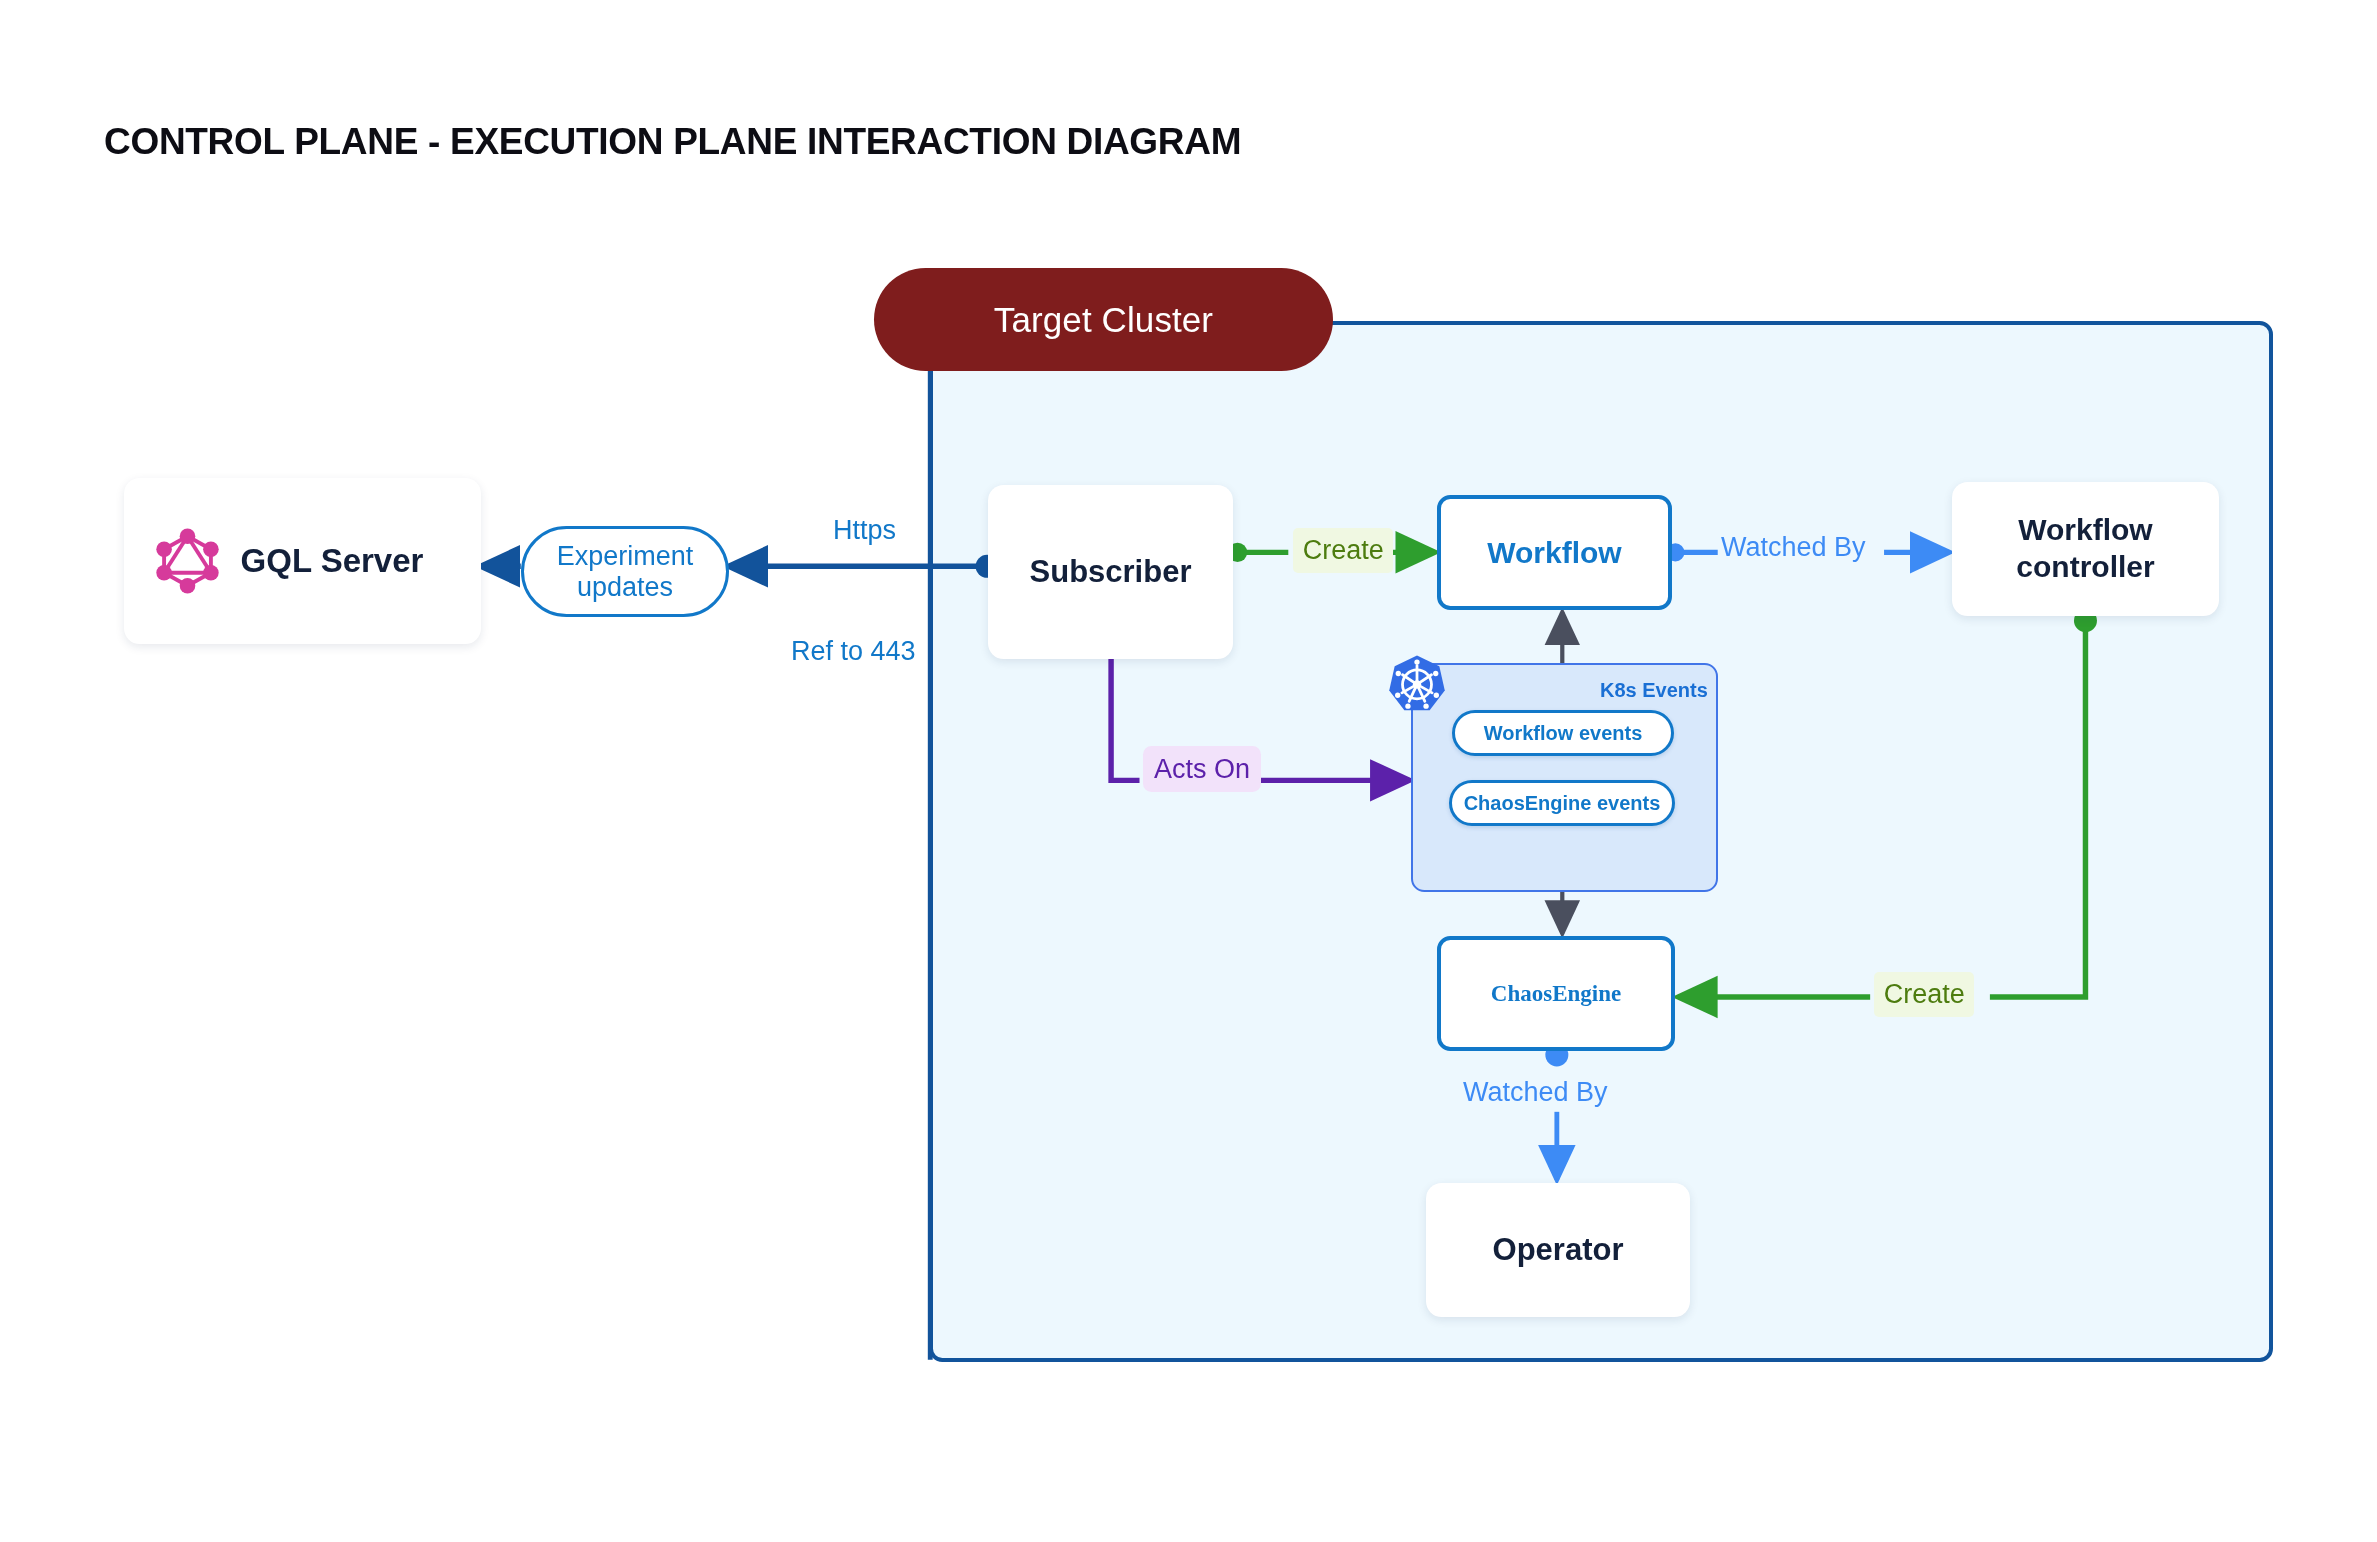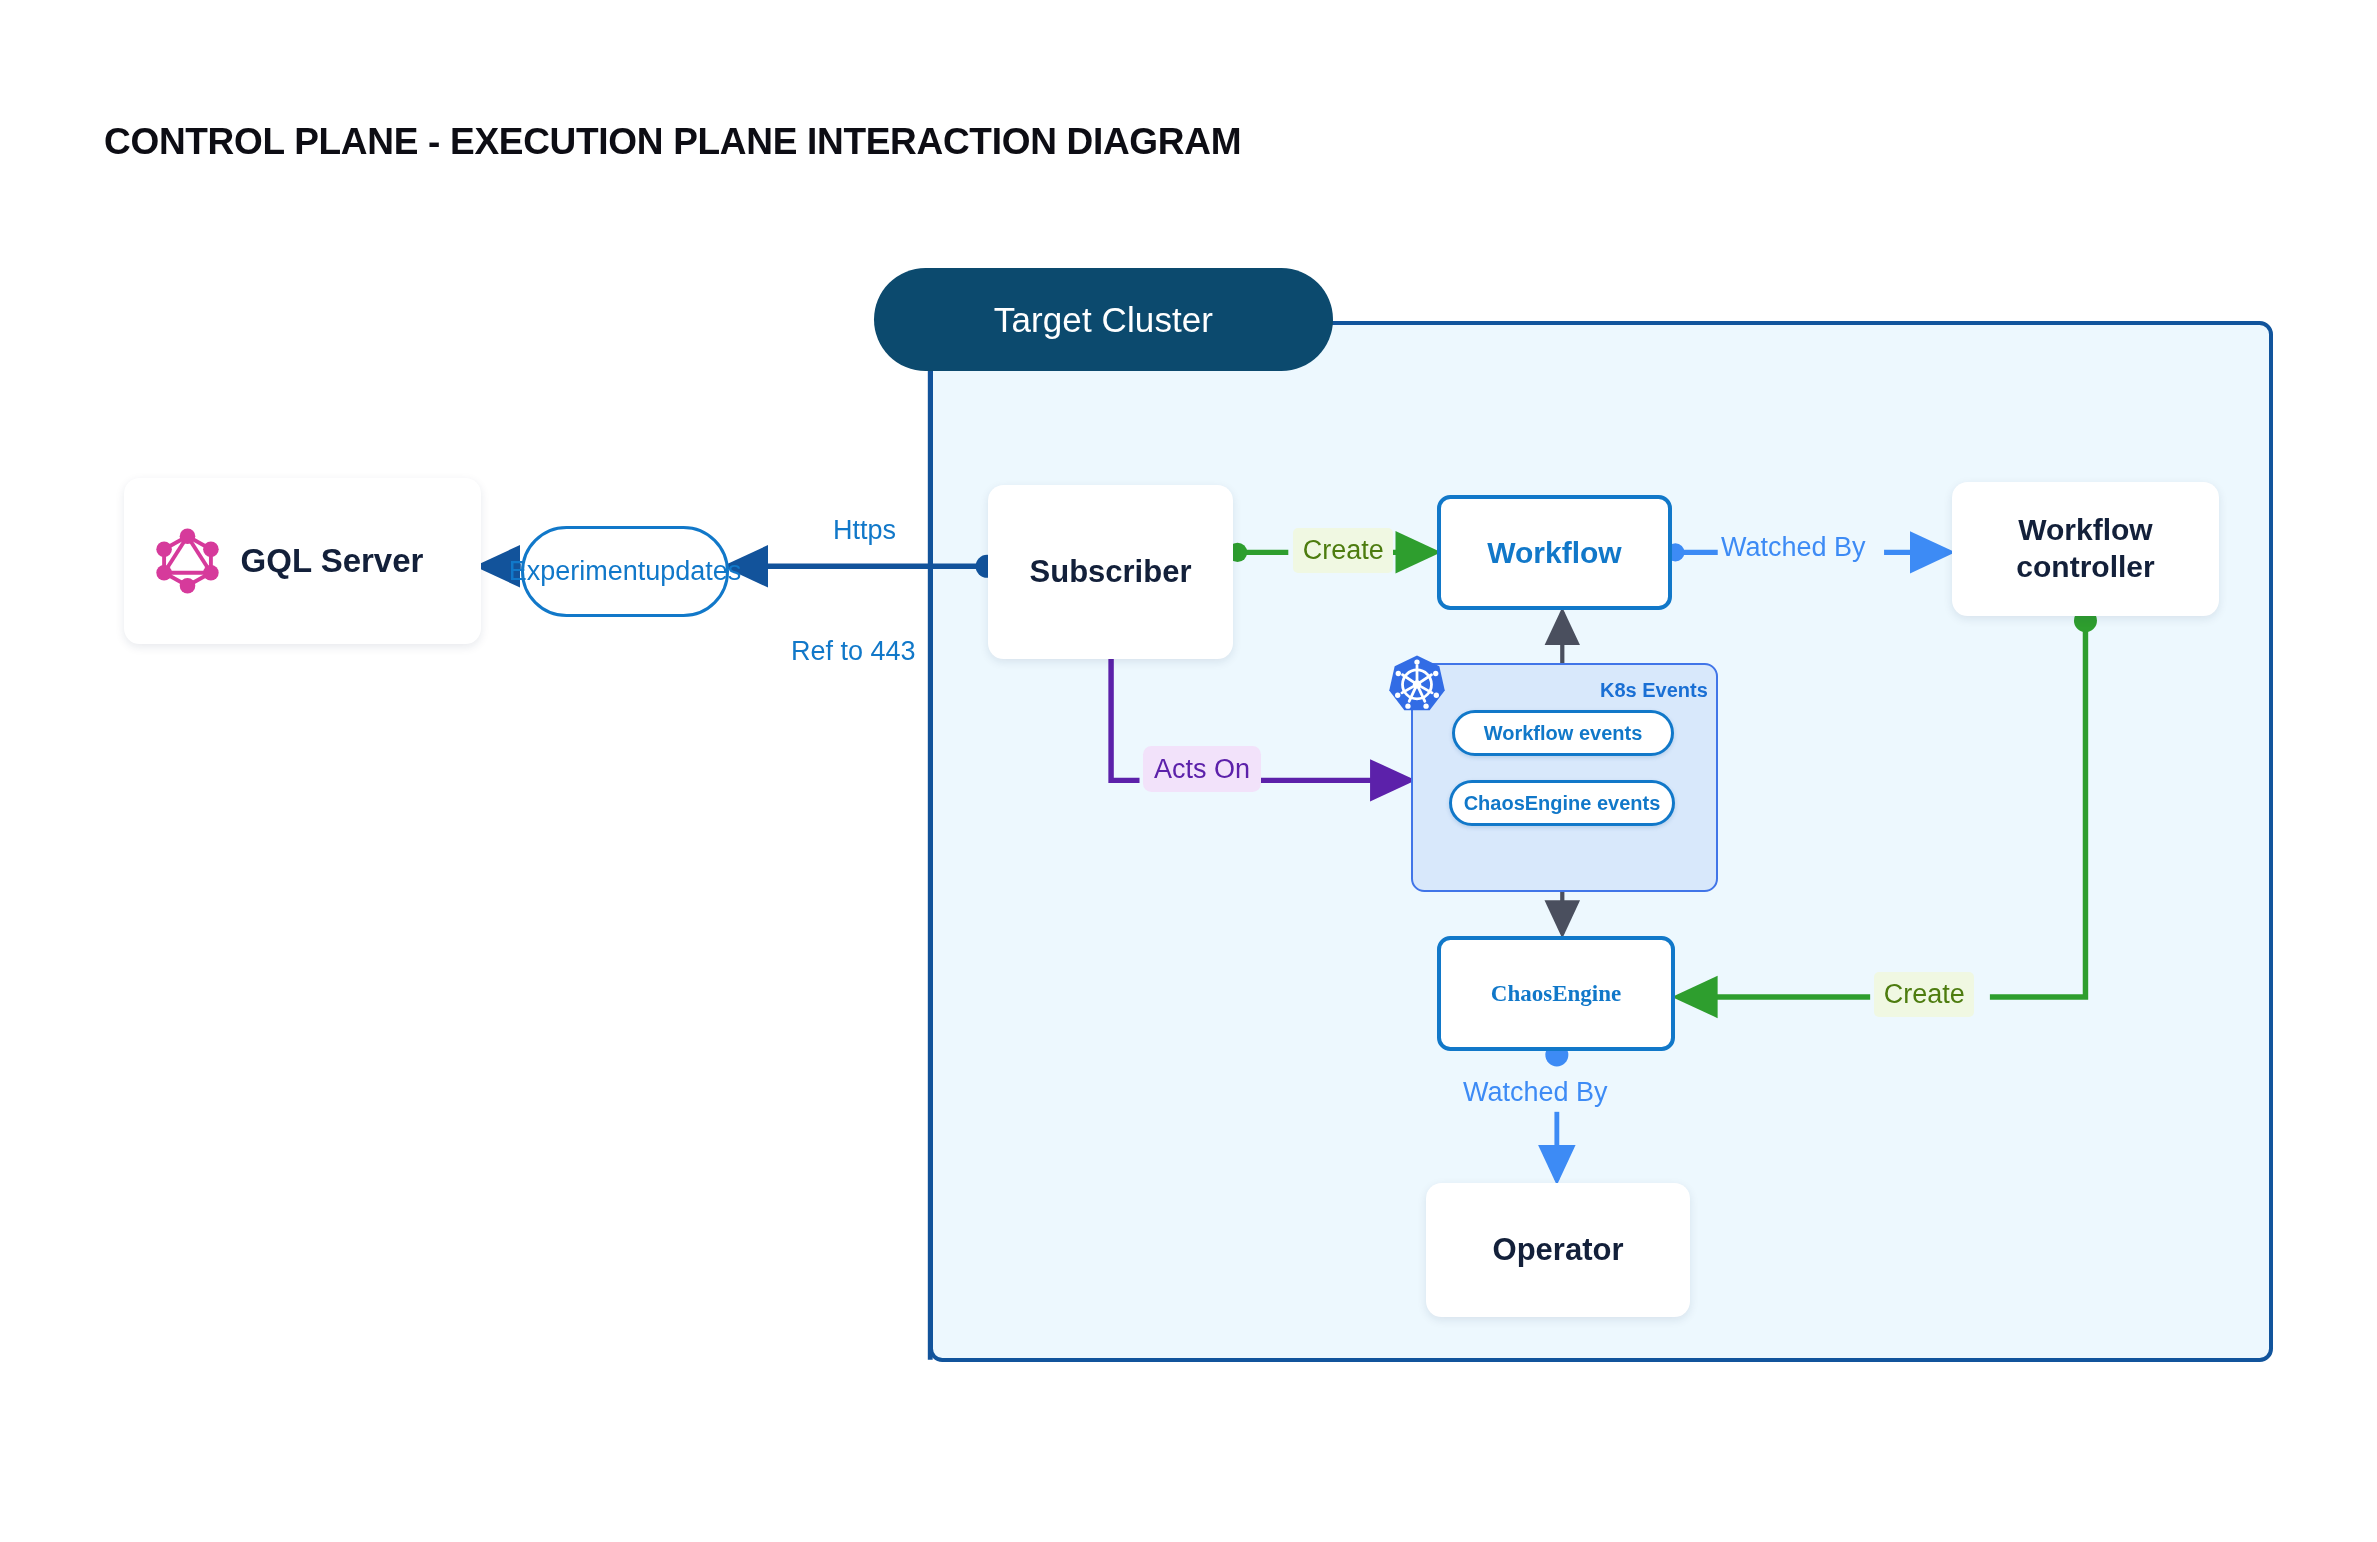--- a/index.html
+++ b/index.html
@@ -42,21 +42,21 @@
     width: 1344px; height: 1041px;
     background: #edf8fe;
     border: 4.2px solid #11549c;
     border-radius: 13.3px;
     box-sizing: border-box;
   }
   #cluster-title-pill {
     position: absolute;
     left: 874px; top: 268px;
     width: 459px; height: 103px;
-    background: #0c4a6e;
+    background: #7f1d1d;
     border-radius: 52px;
     display: flex; align-items: center; justify-content: center;
     color: #ffffff;
     font-size: 35px;
     font-weight: 400;
     letter-spacing: 0.1px;
   }
 
   
   .node {
@@ -206,21 +206,21 @@
 
   
   #lbl-exp-updates {
     position: absolute;
     left: 521px; top: 526px;
     width: 208px; height: 91px;
     background: #ffffff;
     border: 3.6px solid #1178c9;
     border-radius: 46px;
     box-sizing: border-box;
-    display: flex; flex-direction: row;
+    display: flex; flex-direction: column;
     align-items: center; justify-content: center;
     color: #1178c9;
     font-size: 27px;
     line-height: 1.12;
   }
 </style>
 </head>
 <body>
 
 <div id="canvas">

